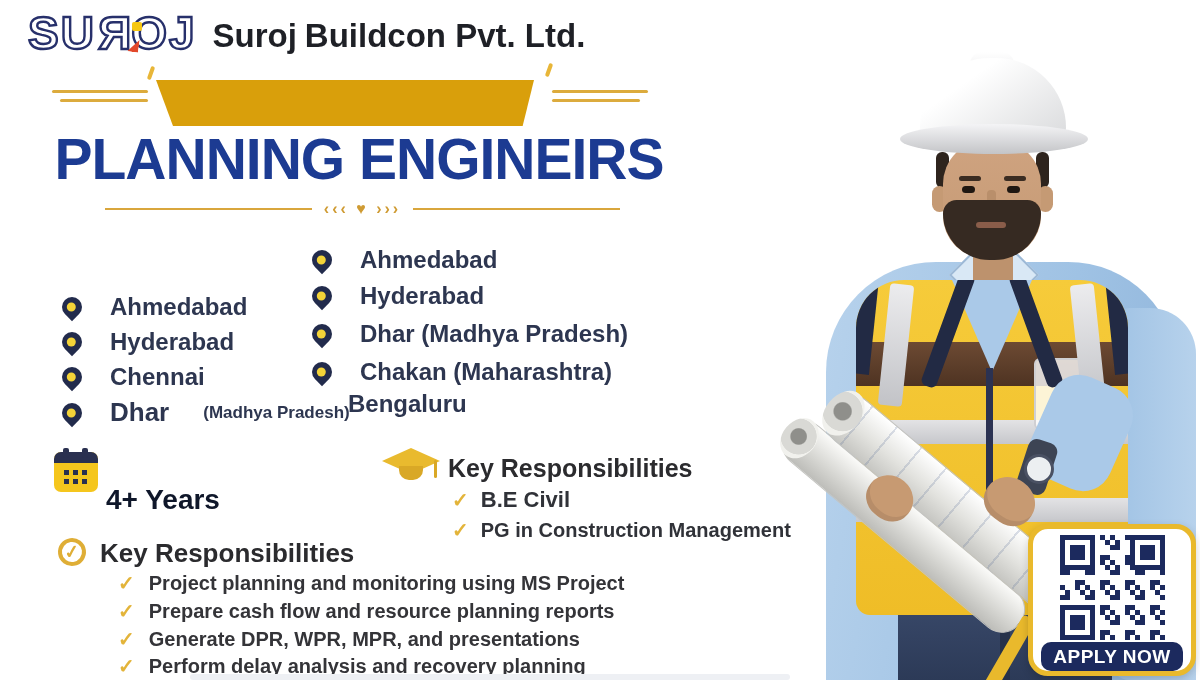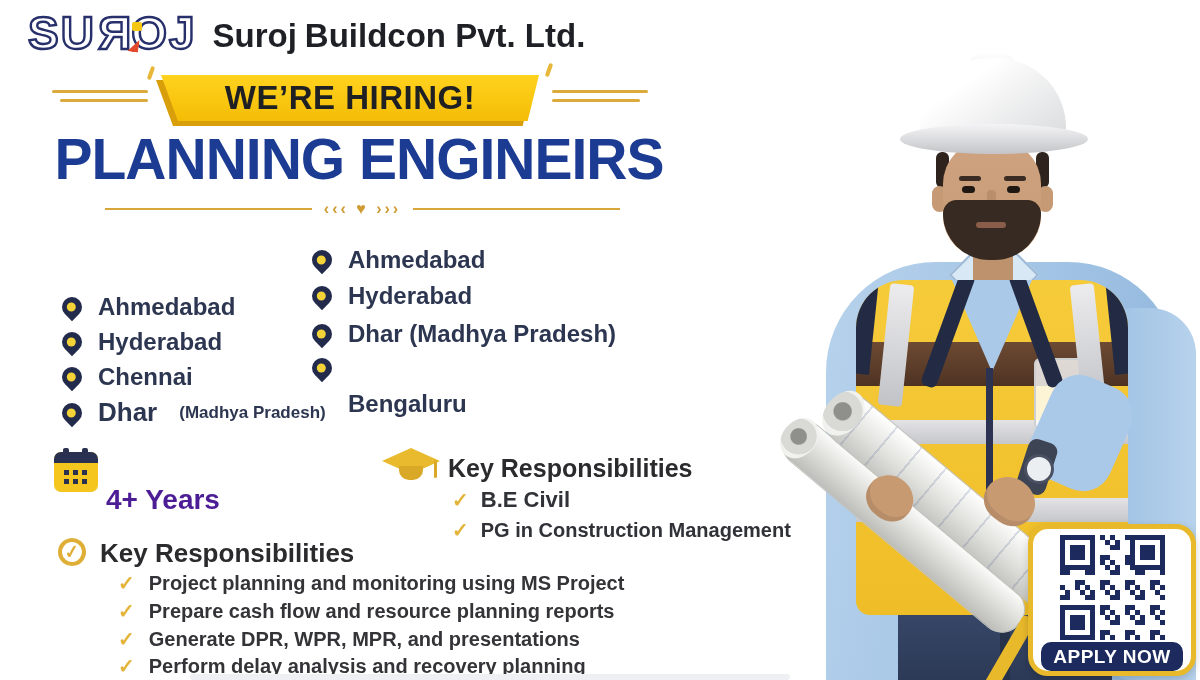--- a/index.html
+++ b/index.html
@@ -41,40 +41,40 @@
   
   #divider{position:absolute;left:105px;top:200px;width:515px;display:flex;align-items:center;gap:12px;}
   #divider .dline{flex:1;height:2px;background:#d9a63c;}
   #divider .dglyphs{font-size:16px;font-weight:700;color:#cf9b33;letter-spacing:3px;white-space:nowrap;}
 
   
   #loc-head-box{position:absolute;left:40px;top:240px;width:248px;height:44px;
                 background:linear-gradient(#f6f6f6,#e8e8ea);border-radius:10px 10px 16px 4px;
                 box-shadow:0 2px 4px rgba(0,0,0,.10);display:flex;align-items:center;padding-left:32px;box-sizing:border-box;
                 font-size:26px;font-weight:800;color:#2e3237;}
-  .loc-row{position:absolute;display:flex;align-items:center;gap:16px;
+  .loc-row{position:absolute;display:flex;align-items:center;gap:28px;
            font-size:24px;font-weight:700;color:#2d3650;white-space:nowrap;}
   .pin{position:relative;width:20px;height:20px;background:#222b4c;border-radius:50% 50% 50% 0;
        transform:rotate(-45deg);flex:0 0 auto;}
   .pin-dot{position:absolute;left:5px;top:5px;width:9px;height:9px;background:#f3d338;border-radius:50%;}
   #ll0{left:62px;top:293px;} #ll1{left:62px;top:328px;} #ll2{left:62px;top:363px;} #ll3{left:62px;top:397px;}
   #ll3 .loc-main{font-size:26px;}
   .loc-note{font-size:17px;font-weight:700;margin-left:6px;}
   #lr0{left:312px;top:246px;} #lr1{left:312px;top:282px;} #lr2{left:312px;top:320px;} #lr3{left:312px;top:358px;}
   #lr4{left:348px;top:390px;font-size:24px;}
 
   
   #exp-icon{position:absolute;left:54px;top:452px;width:44px;height:40px;background:#f5c61d;border-radius:7px;}
   #exp-icon .cal-top{position:absolute;left:0;top:0;width:100%;height:11px;background:#2a3050;border-radius:7px 7px 0 0;}
   #exp-icon .cal-tab1{position:absolute;left:9px;top:-4px;width:6px;height:10px;background:#2a3050;border-radius:2px;}
   #exp-icon .cal-tab2{position:absolute;left:28px;top:-4px;width:6px;height:10px;background:#2a3050;border-radius:2px;}
   #exp-icon .cal-dots{position:absolute;left:10px;top:18px;width:5px;height:5px;background:#2a3050;
       box-shadow:9px 0 #2a3050,18px 0 #2a3050,0 9px #2a3050,9px 9px #2a3050,18px 9px #2a3050;}
   #exp-head{position:absolute;left:106px;top:452px;font-size:25px;font-weight:800;color:#2b2b2e;}
-  #exp-val{position:absolute;left:106px;top:484px;font-size:28px;font-weight:800;color:#4c1d95;}
+  #exp-val{position:absolute;left:106px;top:484px;font-size:28px;font-weight:800;color:#0f172a;}
 
   
   #cap-icon{position:absolute;left:382px;top:448px;width:58px;height:44px;}
   #cap-icon .board{position:absolute;left:0;top:0;width:58px;height:26px;background:#e9ba2e;
                    clip-path:polygon(50% 0,100% 50%,50% 100%,0 50%);}
   #cap-icon .base{position:absolute;left:17px;top:18px;width:24px;height:14px;background:#d9a826;border-radius:0 0 10px 10px;}
   #cap-icon .tassel{position:absolute;left:52px;top:12px;width:3px;height:18px;background:#d9a826;border-radius:2px;}
   #qual-head{position:absolute;left:448px;top:454px;font-size:25px;font-weight:800;color:#2b2b2e;}
   .gcheck{color:#e3b43a;font-weight:800;font-size:20px;}
   #qual-i0{position:absolute;left:452px;top:487px;display:flex;gap:12px;align-items:baseline;
@@ -178,21 +178,20 @@
 <div id="poster">
 
   <div id="brand">
     <div id="logo-word"><span>SU</span><span class="mirror">R</span><span>OJ</span><span id="logo-accent-y"></span><span id="logo-accent-r"></span></div>
     <div id="company">
       <span class="b1">Suroj</span><span class="b2">Buildcon Pvt. Ltd.</span>
     </div>
   </div>
 
   <div class="banner-shadow"></div>
-  <div id="banner">WE’RE HIRING!</div>
   <div class="deco-line" id="dl1"></div>
   <div class="deco-line" id="dl2"></div>
   <div class="deco-line" id="dr1"></div>
   <div class="deco-line" id="dr2"></div>
   <div class="deco-tick" id="tkl"></div>
   <div class="deco-tick" id="tkr"></div>
 
   <div id="job-title">PLANNING ENGINEIRS</div>
 
   <div id="divider">
@@ -243,20 +242,21 @@
   <div class="loc-row" id="lr2">
     <span class="pin">
         <span class="pin-dot"></span>
       </span>
     <span class="loc-main">Dhar (Madhya Pradesh)</span>
   </div>
   <div class="loc-row" id="lr3">
     <span class="pin">
         <span class="pin-dot"></span>
       </span>
+    <span class="loc-main">Chakan (Maharashtra)</span>
   </div>
   <div class="loc-row" id="lr4">
     <span class="loc-main">Bengaluru</span>
   </div>
 
   <div id="exp-icon">
     <span class="cal-top"></span>
     <span class="cal-tab1"></span>
     <span class="cal-tab2"></span>
     <span class="cal-dots"></span>

